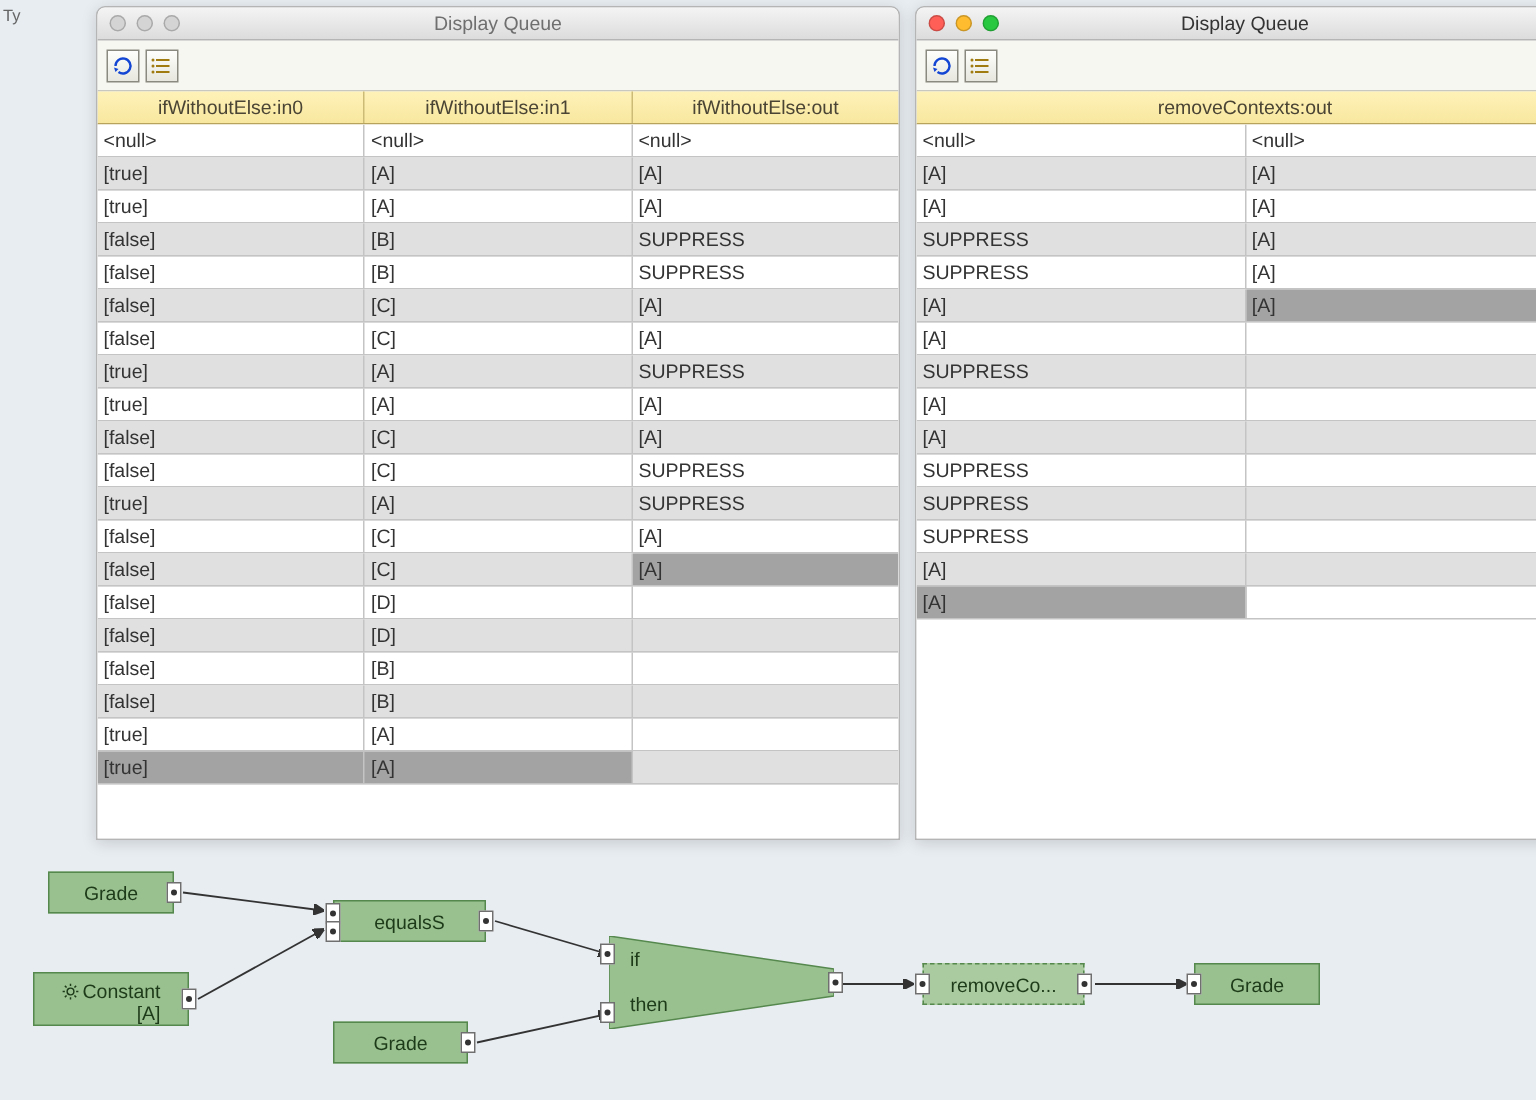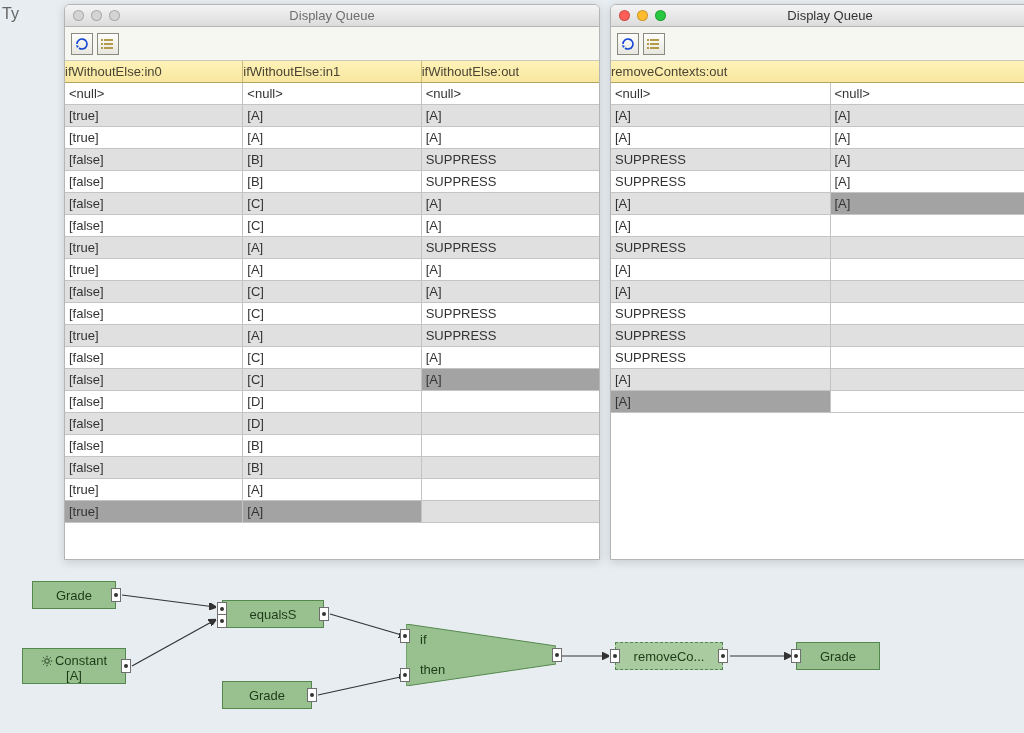--- a/index.html
+++ b/index.html
@@ -11,21 +11,21 @@
     font-size: 13px;
     color: #333;
     position: relative;
     overflow: hidden;
   }
 
   
   .bg-label {
     position: absolute;
     color: #666;
-    font-size: 16px;
+    font-size: 11px;
     background: #fff0cc;
     border: 1px solid #dcc880;
     padding: 1px 2px;
     z-index: 0;
   }
 
   .window {
     position: absolute;
     background: #fff;
     border: 1px solid #b5b5b5;
@@ -90,21 +90,21 @@
 
   .header-row {
     display: flex;
     height: 22px;
     background: linear-gradient(#fff2b8,#f7e79f);
     border-bottom: 1px solid #b7a35c;
   }
   .header-cell {
     flex: 1;
     border-right: 1px solid #cbbb77;
-    text-align: left;
+    text-align: center;
     line-height: 21px;
     color: #4a4435;
     font-size: 13px;
   }
   .header-cell:last-child { border-right: none; }
 
   .grid {
     flex: 1;
     overflow: auto;
     background: #fff;
@@ -165,21 +165,21 @@
   }
 
   .node.removeco {
     background: #a9cb9f;
     border: 1px dashed #55884d;
     width: 108px;
   }
   .node.constant {
     height: 36px;
     line-height: 14px;
-    text-align: center;
+    text-align: right;
     padding-top: 3px;
   }
   .node.constant .port.out { top: 50%; }
 
   svg.wires {
     position:absolute; left:0; top:0; width:1024px; height:165px;
     pointer-events:none;
   }
   svg.wires path {
     fill:none; stroke:#333; stroke-width:1.2;

